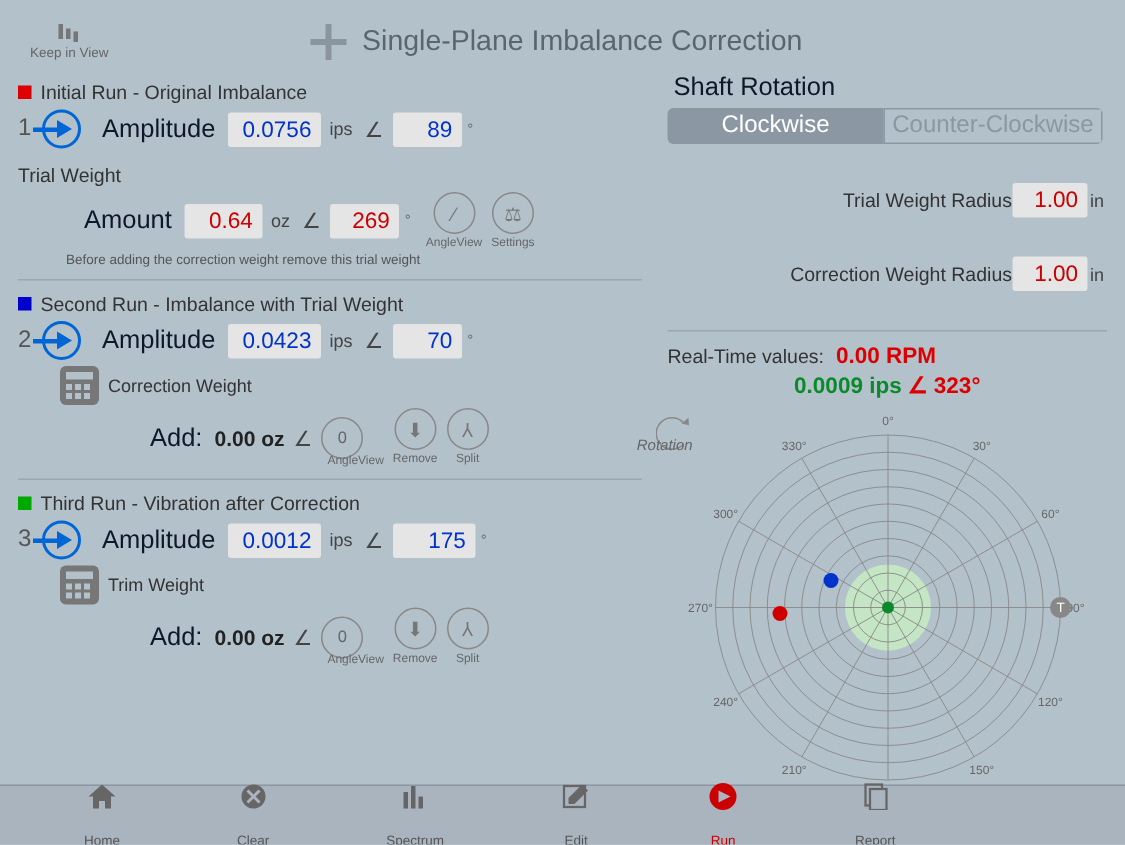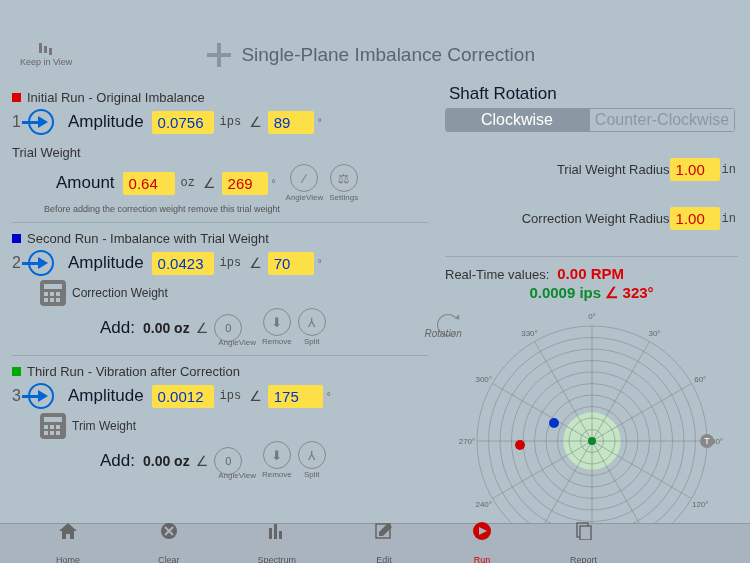--- a/index.html
+++ b/index.html
@@ -1,18 +1,18 @@
 <!DOCTYPE html>
 <html><head>
 <meta charset="utf-8">
 <style>
   * { box-sizing: border-box; margin: 0; padding: 0; font-family: -apple-system, Helvetica, Arial, sans-serif; }
   body { width: 750px; height: 563px; background: #b3c1cb; overflow: hidden; position: relative; }
 
-  .top-bar { height: 38px; display: flex; align-items: center; padding: 16px 20px; margin-top: 36px; }
+  .top-bar { height: 38px; display: flex; align-items: flex-start; padding: 16px 20px; }
   .keep-in-view { display: flex; flex-direction: column; align-items: center; color: #666; font-size: 9px; }
   .keep-icon { width: 18px; height: 14px; position: relative; }
   .keep-icon::before { content: ""; position: absolute; left: 2px; top: 0; width: 3px; height: 10px; background: #777; }
   .keep-icon::after { content: ""; position: absolute; left: 7px; top: 3px; width: 3px; height: 7px; background: #777; box-shadow: 5px 2px 0 0 #777; }
   .title-area { flex: 1; display: flex; align-items: center; justify-content: center; gap: 10px; }
   .title-icon { width: 24px; height: 24px; position: relative; }
   .title-icon::before, .title-icon::after { content: ""; position: absolute; background: #8b95a0; }
   .title-icon::before { left: 10px; top: 0; width: 4px; height: 24px; }
   .title-icon::after { left: 0; top: 10px; width: 24px; height: 4px; }
   .title-text { font-size: 19px; color: #5a6570; font-weight: 400; }
@@ -26,24 +26,24 @@
   .marker.red { background: #d00; }
   .marker.blue { background: #00c; }
   .marker.green { background: #0a0; }
 
   .run-row { display: flex; align-items: center; gap: 4px; }
   .run-num { font-size: 16px; color: #555; width: 12px; }
   .go-icon { width: 26px; height: 26px; border: 2.5px solid #0066d6; border-radius: 50%; position: relative; }
   .go-icon::before { content: ""; position: absolute; left: -8px; top: 10px; width: 18px; height: 3px; background: #0066d6; }
   .go-icon::after { content: ""; position: absolute; left: 8px; top: 5px; width: 0; height: 0; border-left: 10px solid #0066d6; border-top: 6px solid transparent; border-bottom: 6px solid transparent; }
   .label { font-size: 17px; color: #0f172a; margin: 0 4px; }
-  .input-box { background: #fde047; padding: 3px 6px; font-size: 15px; text-align: left; border-radius: 2px; }
+  .input-box { background: #e5e5e5; padding: 3px 6px; font-size: 15px; text-align: right; border-radius: 2px; }
   .blue-val { color: #0033cc; width: 62px; }
   .red-val { color: #cc0000; width: 52px; }
-  .unit { font-size: 12px; color: #444; margin: 0 2px; font-family: Liberation Mono, monospace; }
+  .unit { font-size: 12px; color: #444; margin: 0 2px; }
   .angle-sym { font-size: 14px; color: #444; margin: 0 2px; }
   .deg { font-size: 10px; color: #666; }
 
   .round-btn { width: 28px; height: 28px; border: 1.5px solid #888; border-radius: 50%; display: flex; align-items: center; justify-content: center; color: #777; font-size: 13px; }
   .round-btn-group { display: flex; gap: 6px; margin-left: 6px; }
   .btn-stack { display: flex; flex-direction: column; align-items: center; gap: 1px; }
   .btn-label { font-size: 8px; color: #666; }
 
   .hint { font-size: 9px; color: #555; margin: 2px 0 0 32px; }
   .hr { border-top: 1px solid #9aa8b3; margin: 8px 0; }

